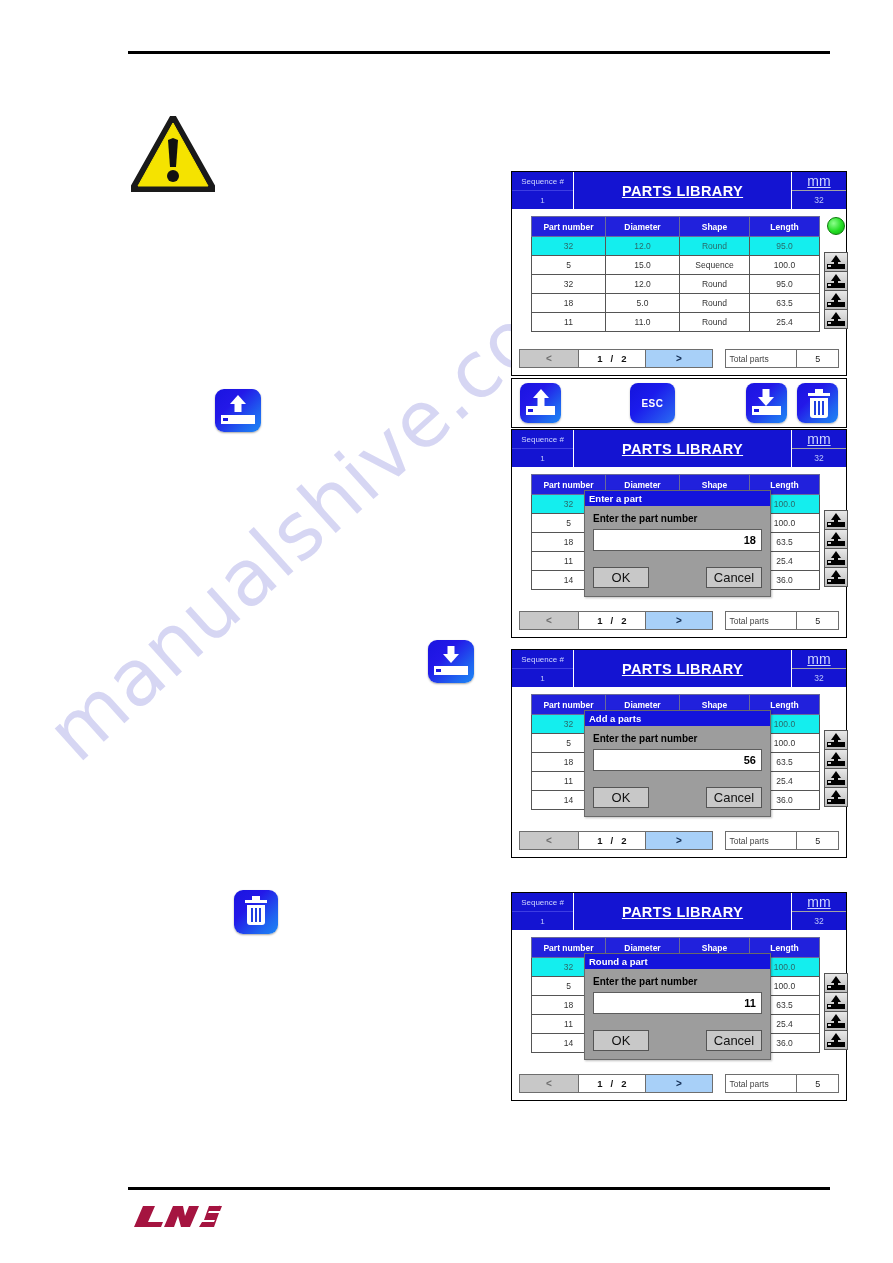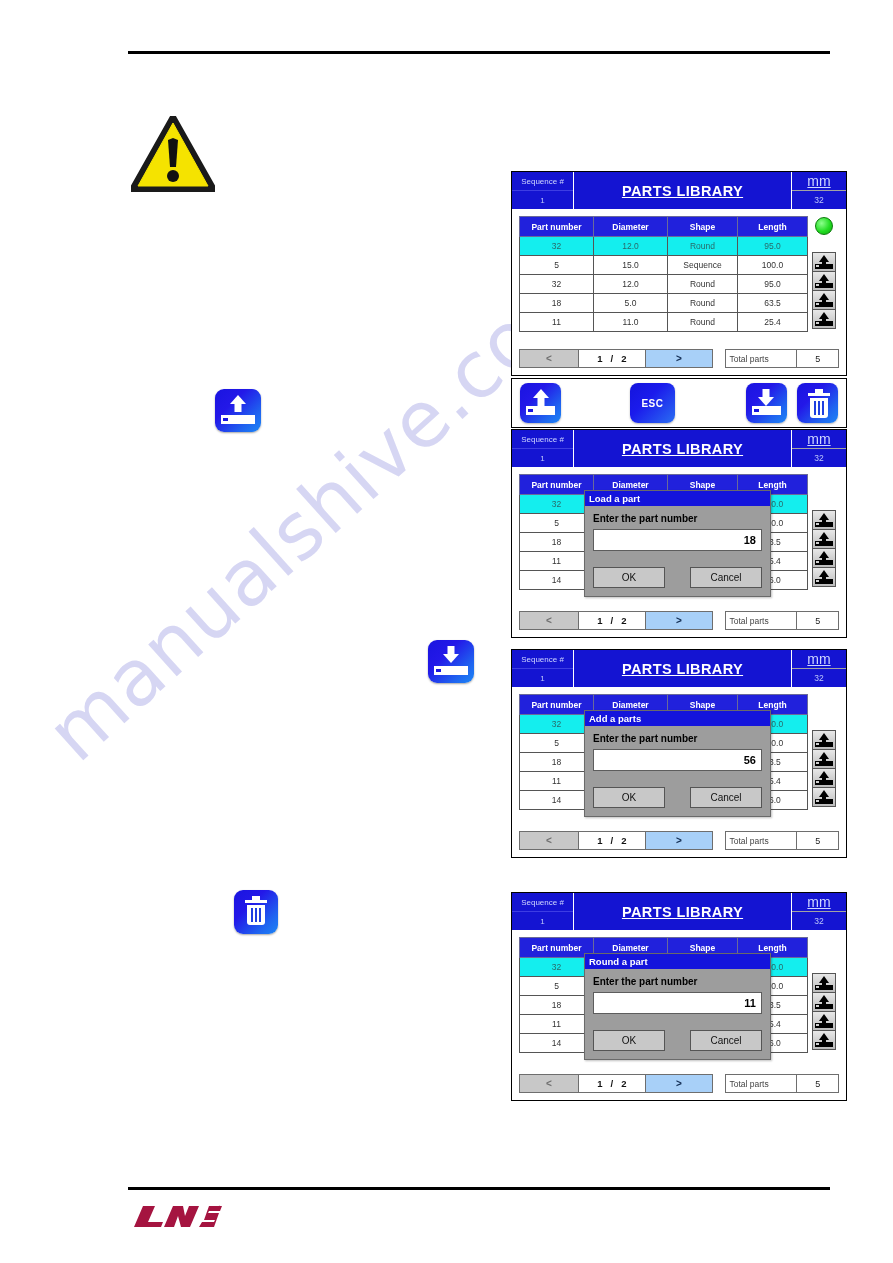--- a/index.html
+++ b/index.html
@@ -129,20 +129,21 @@
   }
 
   
   .hmi-body{position:relative;height:calc(100% - 37px);padding:7px 7px 0 7px;box-sizing:border-box;}
 
   .grid-wrap{position:relative;display:flex;}
   table.parts{
     border-collapse:collapse;
     width:288px;
     table-layout:fixed;
+    margin-left:12px;
   }
   table.parts th{
     background:#2121dc;color:#fff;font-size:8.5px;font-weight:bold;
     height:17px;border:1px solid #6a6a9a;
     text-align:center;
   }
   table.parts td{
     height:16px;border:1px solid #555;
     text-align:center;font-size:8.5px;color:#333;background:#fff;
   }
@@ -236,22 +237,22 @@
   .modal .inner{background:#9d9d9d;padding:6px 8px 8px 8px;}
   .modal .prompt{font-size:10px;font-weight:bold;color:#000;margin:1px 0 5px 0;}
   .modal .field{
     background:#fff;border:1px solid #5d5d5d;height:22px;
     display:flex;align-items:center;justify-content:flex-end;
     padding-right:5px;font-size:11px;font-weight:bold;color:#000;
     box-sizing:border-box;
   }
   .modal .btns{display:flex;justify-content:space-between;margin-top:16px;}
   .modal .mbtn{
-    width:72px;height:21px;background:#c8c8c8;border:1px solid #555;box-sizing:border-box;
-    display:flex;align-items:center;justify-content:center;font-size:10px;color:#111;
+    width:56px;height:21px;background:#c8c8c8;border:1px solid #555;box-sizing:border-box;
+    display:flex;align-items:center;justify-content:center;font-size:13px;color:#111;
   }
 
   
   .logo{position:absolute;left:130px;top:1203px;width:92px;height:30px;}
   .logo svg{display:block;}
 </style>
 </head>
 <body>
 
 <div class="page-rule rule-top"></div>
@@ -516,21 +517,21 @@
             </div>
           <div class="sbtn">
               <span class="ar"></span>
               <span class="st"></span>
               <span class="bb"></span>
             </div>
         </div>
       </div>
     </div>
     <div class="modal">
-      <div class="bar">Load a part</div>
+      <div class="bar">Enter a part</div>
       <div class="inner">
         <div class="prompt">Enter the part number</div>
         <div class="field">18</div>
         <div class="btns">
           <div class="mbtn">OK</div>
           <div class="mbtn">Cancel</div>
         </div>
       </div>
     </div>
     <div class="pager">

